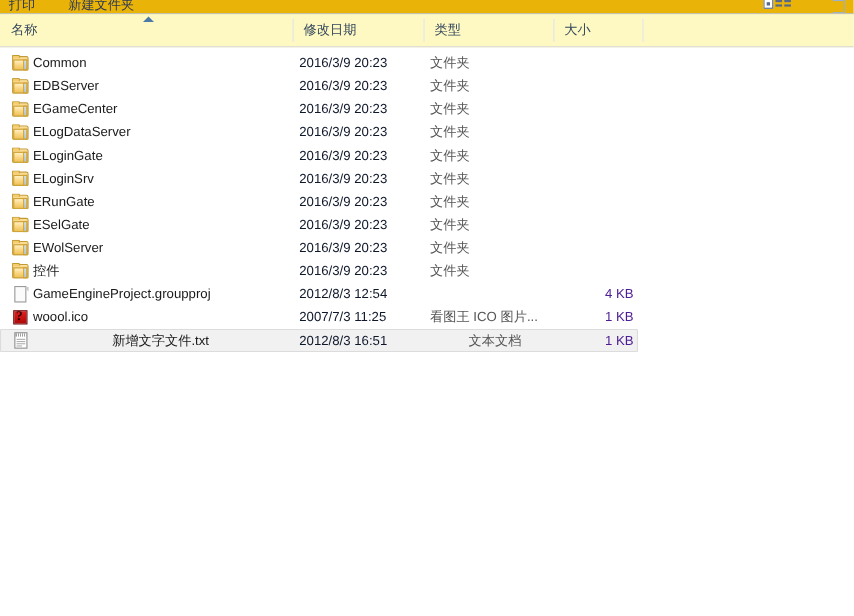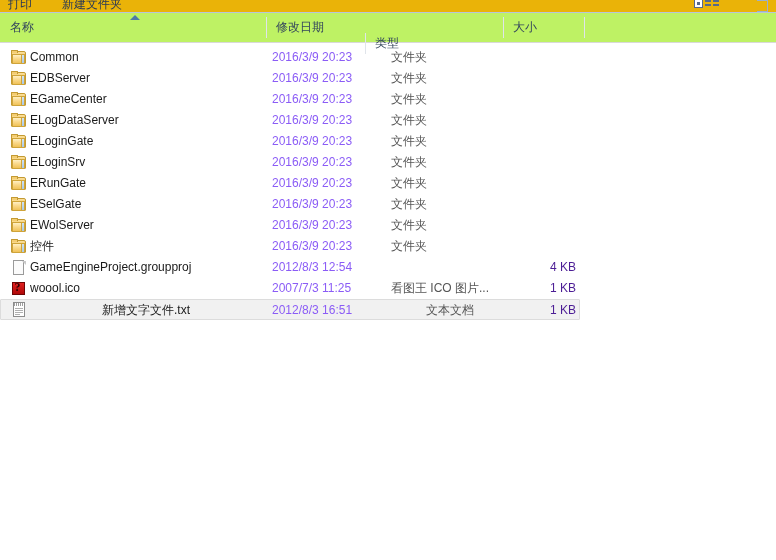--- a/index.html
+++ b/index.html
@@ -74,21 +74,21 @@
     border-bottom: 1px solid #9bb0cc;
     border-top: 1px solid #9bb0cc;
   }
 
   
   #col-header {
     position: absolute;
     left: 0; top: 13px;
     width: 776px;
     height: 29px;
-    background: #bef264;
+    background: #fef9c3;
     border-bottom: 1px solid #d9d9d9;
   }
   .col-head {
     position: absolute;
     top: 0;
     height: 29px;
     line-height: 29px;
     font-size: 12px;
     color: #33465c;
     padding-left: 10px;
@@ -96,21 +96,21 @@
     white-space: nowrap;
   }
   .col-head .sep {
     position: absolute;
     left: 0; top: 4px;
     width: 1px; height: 21px;
     background: #e0e4ea;
   }
   #head-name { left: 0px;   width: 266px; }
   #head-date { left: 266px; width: 119px; }
-  #head-type { left: 365px; width: 118px; margin-top: 16px; }
+  #head-type { left: 385px; width: 118px; }
   #head-size { left: 503px; width: 81px; }
   #head-end  { left: 584px; width: 1px; padding: 0; }
   #sort-indicator {
     position: absolute;
     left: 130px;
     top: 2px;
     width: 0; height: 0;
     border-left: 5px solid transparent;
     border-right: 5px solid transparent;
     border-bottom: 5px solid #4c7aa8;
@@ -145,21 +145,21 @@
   }
   .cell-name {
     left: 30px;
     width: 232px;
     color: #1a1a1a;
   }
   .row.selected .cell-name { left: 29px; text-align: center; }
   .cell-date {
     left: 272px;
     width: 110px;
-    color: #8b5cf6;
+    color: #0f172a;
   }
   .row.selected .cell-date { left: 271px; }
   .cell-type {
     left: 391px;
     width: 108px;
     color: #555555;
   }
   .row.selected .cell-type { left: 390px; margin-left: 35px; }
   .cell-size {
     left: 503px;

